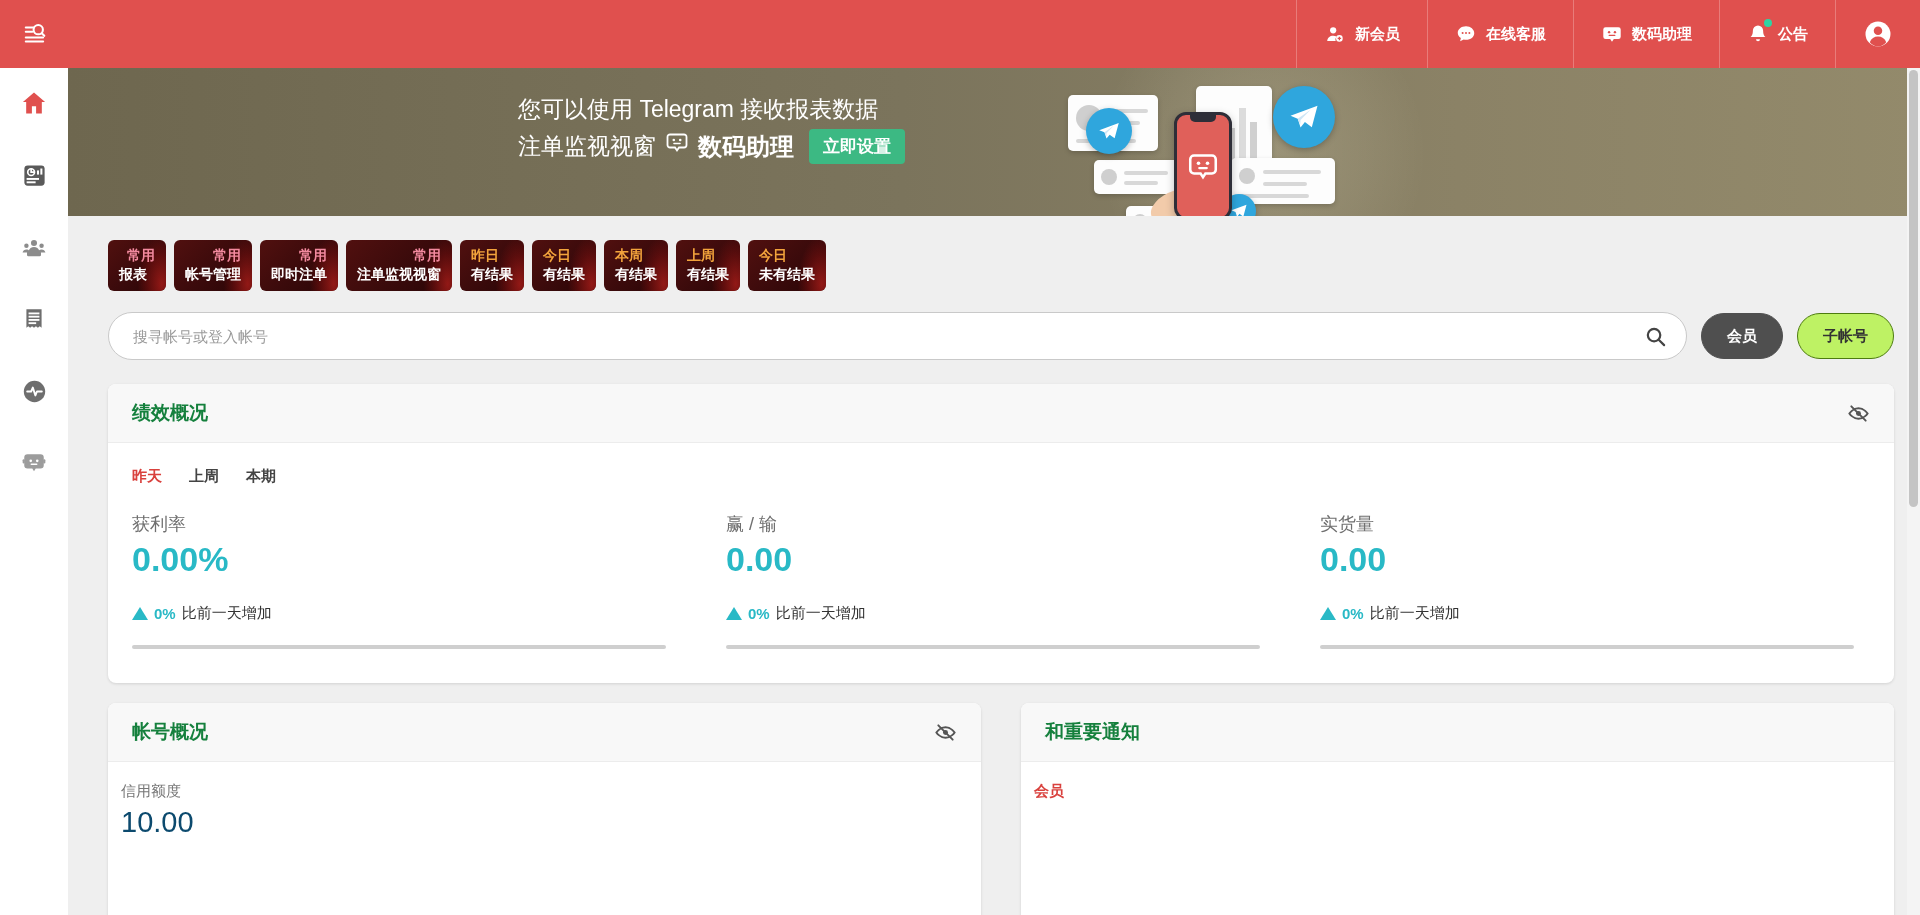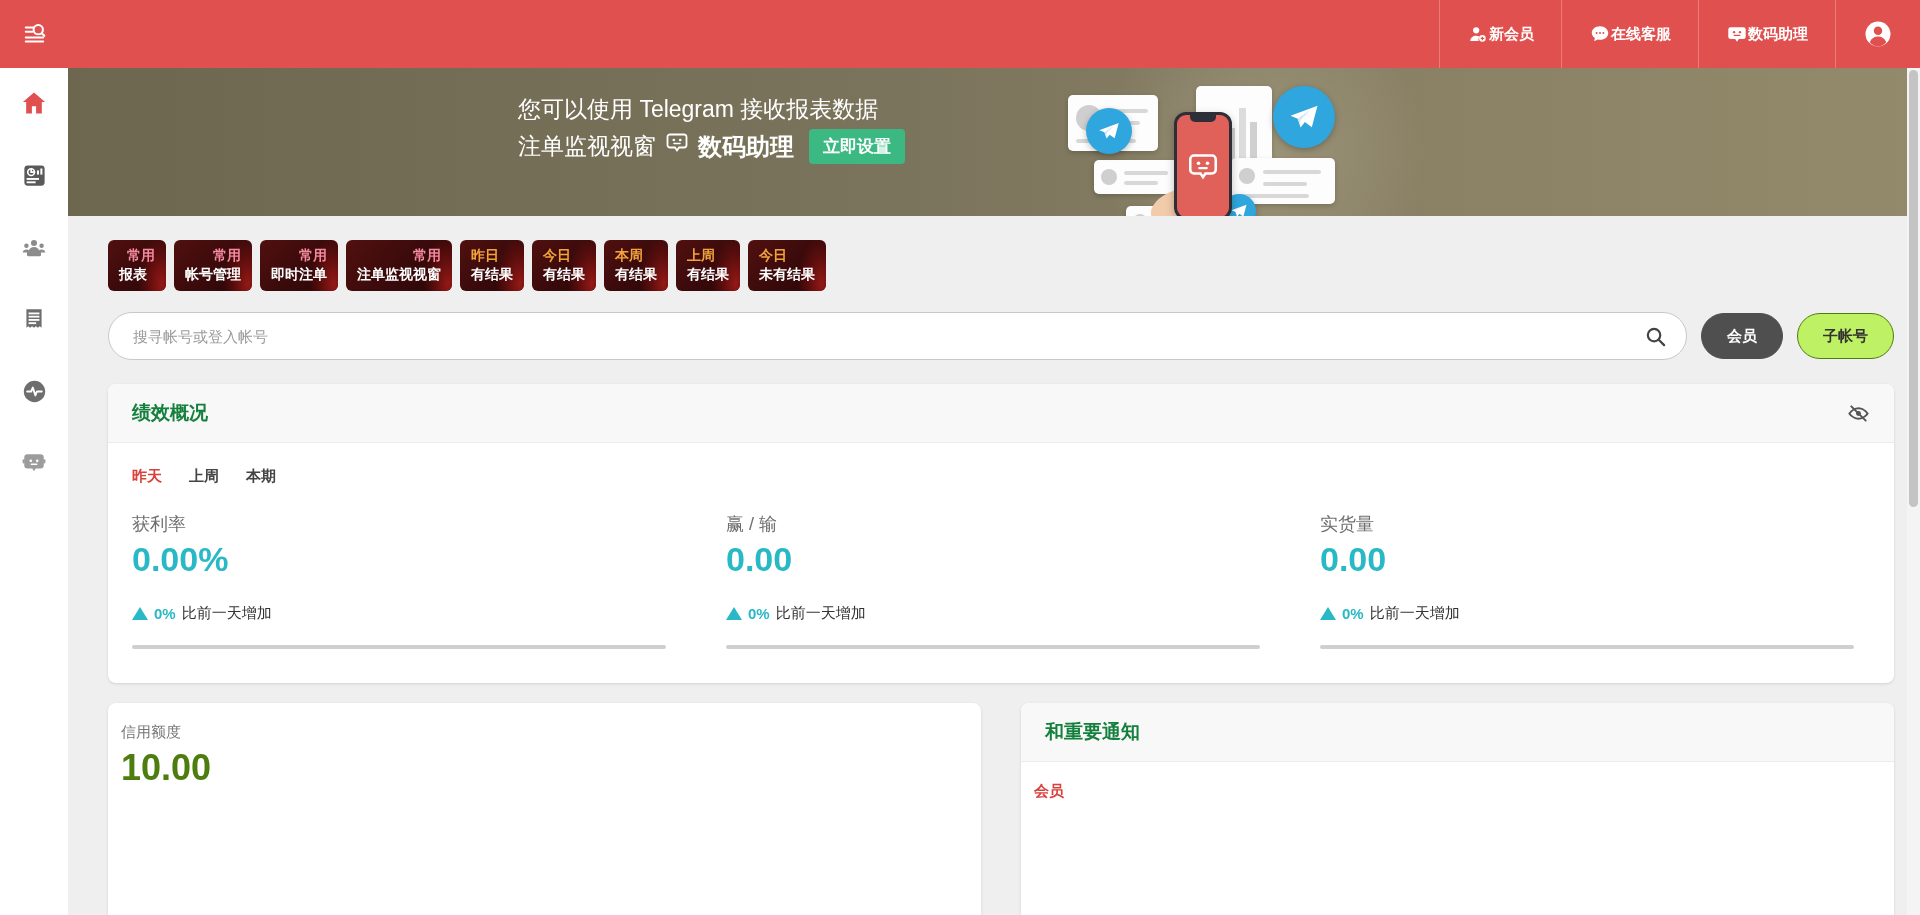--- a/index.html
+++ b/index.html
@@ -9,21 +9,21 @@
     background:#efefef; position:relative; color:#333;
   }
   
   .topbar {
     position:absolute; top:0; left:0; width:1920px; height:68px;
     background:#e0504e; display:flex; align-items:center; z-index:30;
   }
   .menu-btn { width:46px; height:46px; margin-left:12px; display:flex; align-items:center; justify-content:center; cursor:pointer; }
   .topnav { margin-left:auto; height:100%; display:flex; align-items:stretch; }
   .nav-item {
-    display:flex; align-items:center; gap:0; padding:0 27px;
+    display:flex; align-items:center; gap:9px; padding:0 27px;
     border-left:1px solid rgba(255,255,255,.25); color:#fff;
     font-size:15px; font-weight:bold; cursor:pointer; text-decoration:none; position:relative;
   }
   .nav-item .nicon { display:flex; position:relative; }
   .badge-dot { position:absolute; top:-4px; right:-3px; width:8px; height:8px; border-radius:50%; background:#2ed3a3; }
   
   .sidebar {
     position:absolute; top:68px; left:0; width:68px; height:847px;
     background:#fff; display:flex; flex-direction:column; align-items:center;
     padding-top:22px; gap:42px; z-index:20;
@@ -98,21 +98,21 @@
   .m-value { font-size:34px; font-weight:bold; color:#29b9c6; margin-top:4px; }
   .m-delta { display:flex; align-items:center; gap:6px; margin-top:25px; font-size:15px; }
   .tri-up { width:0; height:0; border-left:8px solid transparent; border-right:8px solid transparent; border-bottom:13px solid #29b9c6; }
   .m-delta .pct { color:#29b9c6; font-weight:bold; }
   .m-delta .dtext { color:#333; }
   .m-bar { margin-top:22px; width:97%; height:4px; border-radius:2px; background:#cfcfcf; }
   .cards-row { display:grid; grid-template-columns:1fr 1fr; gap:40px; margin-top:20px; }
   .cards-row .card { height:280px; }
   .card-body2 { padding:20px 13px; }
   .c-label { font-size:15px; color:#777; }
-  .c-value { font-size:36px; font-weight:bold; color:#4d7c0f; margin-top:5px; }
+  .c-value { font-size:29px; font-weight:normal; color:#0c4a6e; margin-top:5px; }
   .dl-tab { font-size:15px; font-weight:bold; color:#d9413d; cursor:pointer; display:inline-block; }
   
   .scrollbar { position:absolute; top:68px; right:0; width:13px; height:847px; background:#f4f4f4; z-index:40; }
   .scroll-thumb { width:9px; margin:2px auto 0; height:437px; background:#c4c4c4; border-radius:5px; cursor:grab; }
 </style>
 </head>
 <body>
 
 <header class="topbar">
   <div class="menu-btn">
@@ -154,20 +154,30 @@
             <path d="M5 4.5h14a2.5 2.5 0 0 1 2.5 2.5v8a2.5 2.5 0 0 1-2.5 2.5h-5l-2 3-2-3H5A2.5 2.5 0 0 1 2.5 15V7A2.5 2.5 0 0 1 5 4.5z" fill="#fff"></path>
             <circle cx="8.8" cy="10" r="1.3" fill="#e0504e"></circle>
             <circle cx="15.2" cy="10" r="1.3" fill="#e0504e"></circle>
             <path d="M9 13.5h6" stroke="#e0504e" stroke-width="1.5" stroke-linecap="round"></path>
           </svg>
       </span>
       <span>数码助理</span>
     </a>
     <a class="nav-item">
       <span class="nicon">
+        <svg width="22" height="22" viewBox="0 0 24 24">
+            <path d="M12 2.8a5.6 5.6 0 0 0-5.6 5.6c0 4.3-1.5 5.9-2.6 7h16.4c-1.1-1.1-2.6-2.7-2.6-7A5.6 5.6 0 0 0 12 2.8z" fill="#fff"></path>
+            <path d="M9.8 17.8a2.2 2.2 0 0 0 4.4 0z" fill="#fff"></path>
+          </svg>
+        <span class="badge-dot"></span>
+      </span>
+      <span>公告</span>
+    </a>
+    <a class="nav-item">
+      <span class="nicon">
         <svg width="30" height="30" viewBox="0 0 24 24">
             <circle cx="12" cy="12" r="10" fill="#fff"></circle>
             <circle cx="12" cy="9.4" r="3.4" fill="#e0504e"></circle>
             <path d="M5.4 18.5c1.1-3 3.6-4.5 6.6-4.5s5.5 1.5 6.6 4.5A10 10 0 0 1 12 22a10 10 0 0 1-6.6-3.5z" fill="#e0504e"></path>
           </svg>
       </span>
     </a>
   </nav>
 </header>
 
@@ -418,20 +428,30 @@
               <span class="dtext">比前一天增加</span>
             </div>
             <div class="m-bar"></div>
           </div>
         </div>
       </div>
     </div>
 
     <div class="cards-row">
       <div class="card">
+        <div class="card-header">
+          <h2>帐号概况</h2>
+          <span class="eye-btn">
+            <svg width="23" height="23" viewBox="0 0 24 24" fill="none" stroke="#555" stroke-width="2">
+                <path d="M2.5 12S6 6.5 12 6.5 21.5 12 21.5 12 18 17.5 12 17.5 2.5 12 2.5 12z"></path>
+                <circle cx="12" cy="12" r="2.6" fill="#555" stroke="none"></circle>
+                <path d="M4.5 4.5l15 15" stroke-linecap="round"></path>
+              </svg>
+          </span>
+        </div>
         <div class="card-body2">
           <div class="c-label">信用额度</div>
           <div class="c-value">10.00</div>
         </div>
       </div>
       <div class="card">
         <div class="card-header">
           <h2>和重要通知</h2>
         </div>
         <div class="card-body2">

